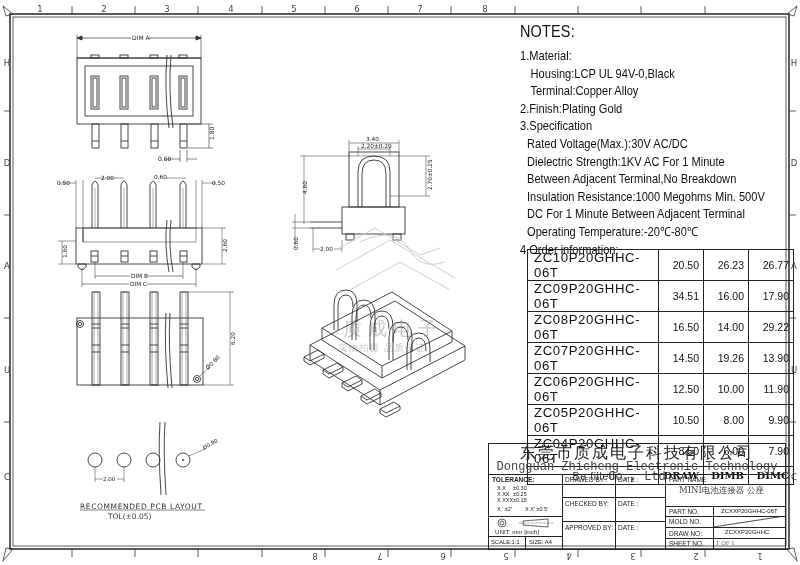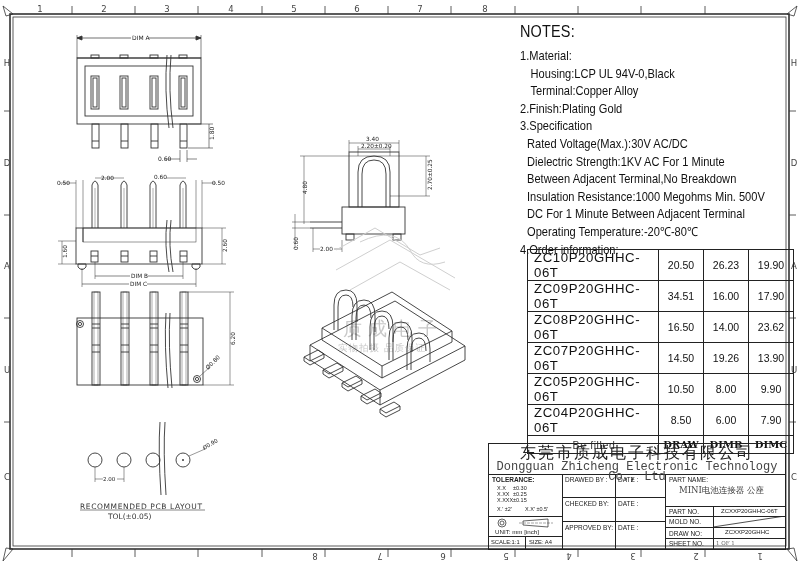--- a/index.html
+++ b/index.html
@@ -5,21 +5,21 @@
   html,body{margin:0;padding:0;background:#fff;}
   body{width:800px;height:565px;position:relative;overflow:hidden;font-family:"DejaVu Sans",sans-serif;color:#111;}
   .sheet{position:absolute;left:0;top:0;width:800px;height:565px;}
   svg text{font-family:"DejaVu Sans",sans-serif;}
   .notes{position:absolute;left:520px;top:22px;width:270px;font-family:"Liberation Sans Narrow","Liberation Sans",sans-serif;color:#111;}
   .notes .title{font-size:17px;margin-bottom:6px;letter-spacing:0.2px;transform:scaleX(0.85);transform-origin:left;}
   .notes .line{font-size:12.6px;line-height:17.6px;white-space:nowrap;transform:scaleX(0.88);transform-origin:left;}
   .notes .ind{padding-left:12px;}
   .notes .ind2{padding-left:8px;}
   table.order{position:absolute;left:527px;top:249px;border-collapse:collapse;font-family:"Liberation Sans",sans-serif;}
-  table.order td{border:1.4px solid #222;height:17.2px;padding:0 4px;font-size:11px;text-align:center;}
+  table.order td{border:1.4px solid #222;height:17.2px;padding:0 4px;font-size:11px;text-align:right;}
   table.order td.pn{width:120px;font-size:13.2px;letter-spacing:0.6px;text-align:left;padding-left:6px;}
   table.order td.v{width:36px;font-size:10.5px;}
   table.order tr.foot td{font-weight:bold;font-size:10px;font-family:"DejaVu Serif",serif;}
   table.order tr.foot td.pn{font-weight:normal;font-family:"Liberation Sans",sans-serif;font-size:10.5px;text-align:center;color:#333;}
   .tb{position:absolute;left:488px;top:443px;width:296px;height:105px;border:1.4px solid #222;font-family:"Liberation Sans",sans-serif;}
   .tb .company{position:absolute;left:0;top:0;width:296px;height:30px;border-bottom:1.2px solid #222;text-align:center;}
   .tb .cn{font-family:"DejaVu Serif",serif;font-size:16px;letter-spacing:2px;line-height:18px;color:#222;}
   .tb .en{font-family:"Liberation Mono",monospace;font-size:12px;color:#444;line-height:10px;}
   .cell{position:absolute;font-size:6.5px;color:#222;}
   .vline{position:absolute;width:0;border-left:1px solid #222;}
@@ -390,39 +390,45 @@
   <div class="line ind2">Operating  Temperature:-20℃-80℃</div>
   <div class="line">4.Order  information:</div>
 </div>
 
 <table class="order">
   <tbody>
     <tr>
         <td class="pn">ZC10P20GHHC-06T</td>
         <td class="v">20.50</td>
         <td class="v">26.23</td>
-        <td class="v">19.90</td>
+        <td class="v">26.77</td>
       </tr>
     <tr>
         <td class="pn">ZC09P20GHHC-06T</td>
         <td class="v">34.51</td>
         <td class="v">16.00</td>
         <td class="v">17.90</td>
       </tr>
     <tr>
         <td class="pn">ZC08P20GHHC-06T</td>
         <td class="v">16.50</td>
         <td class="v">14.00</td>
-        <td class="v">23.62</td>
+        <td class="v">29.22</td>
       </tr>
     <tr>
         <td class="pn">ZC07P20GHHC-06T</td>
         <td class="v">14.50</td>
         <td class="v">19.26</td>
         <td class="v">13.90</td>
+      </tr>
+    <tr>
+        <td class="pn">ZC06P20GHHC-06T</td>
+        <td class="v">12.50</td>
+        <td class="v">10.00</td>
+        <td class="v">11.90</td>
       </tr>
     <tr>
         <td class="pn">ZC05P20GHHC-06T</td>
         <td class="v">10.50</td>
         <td class="v">8.00</td>
         <td class="v">9.90</td>
       </tr>
     <tr>
         <td class="pn">ZC04P20GHHC-06T</td>
         <td class="v">8.50</td>

